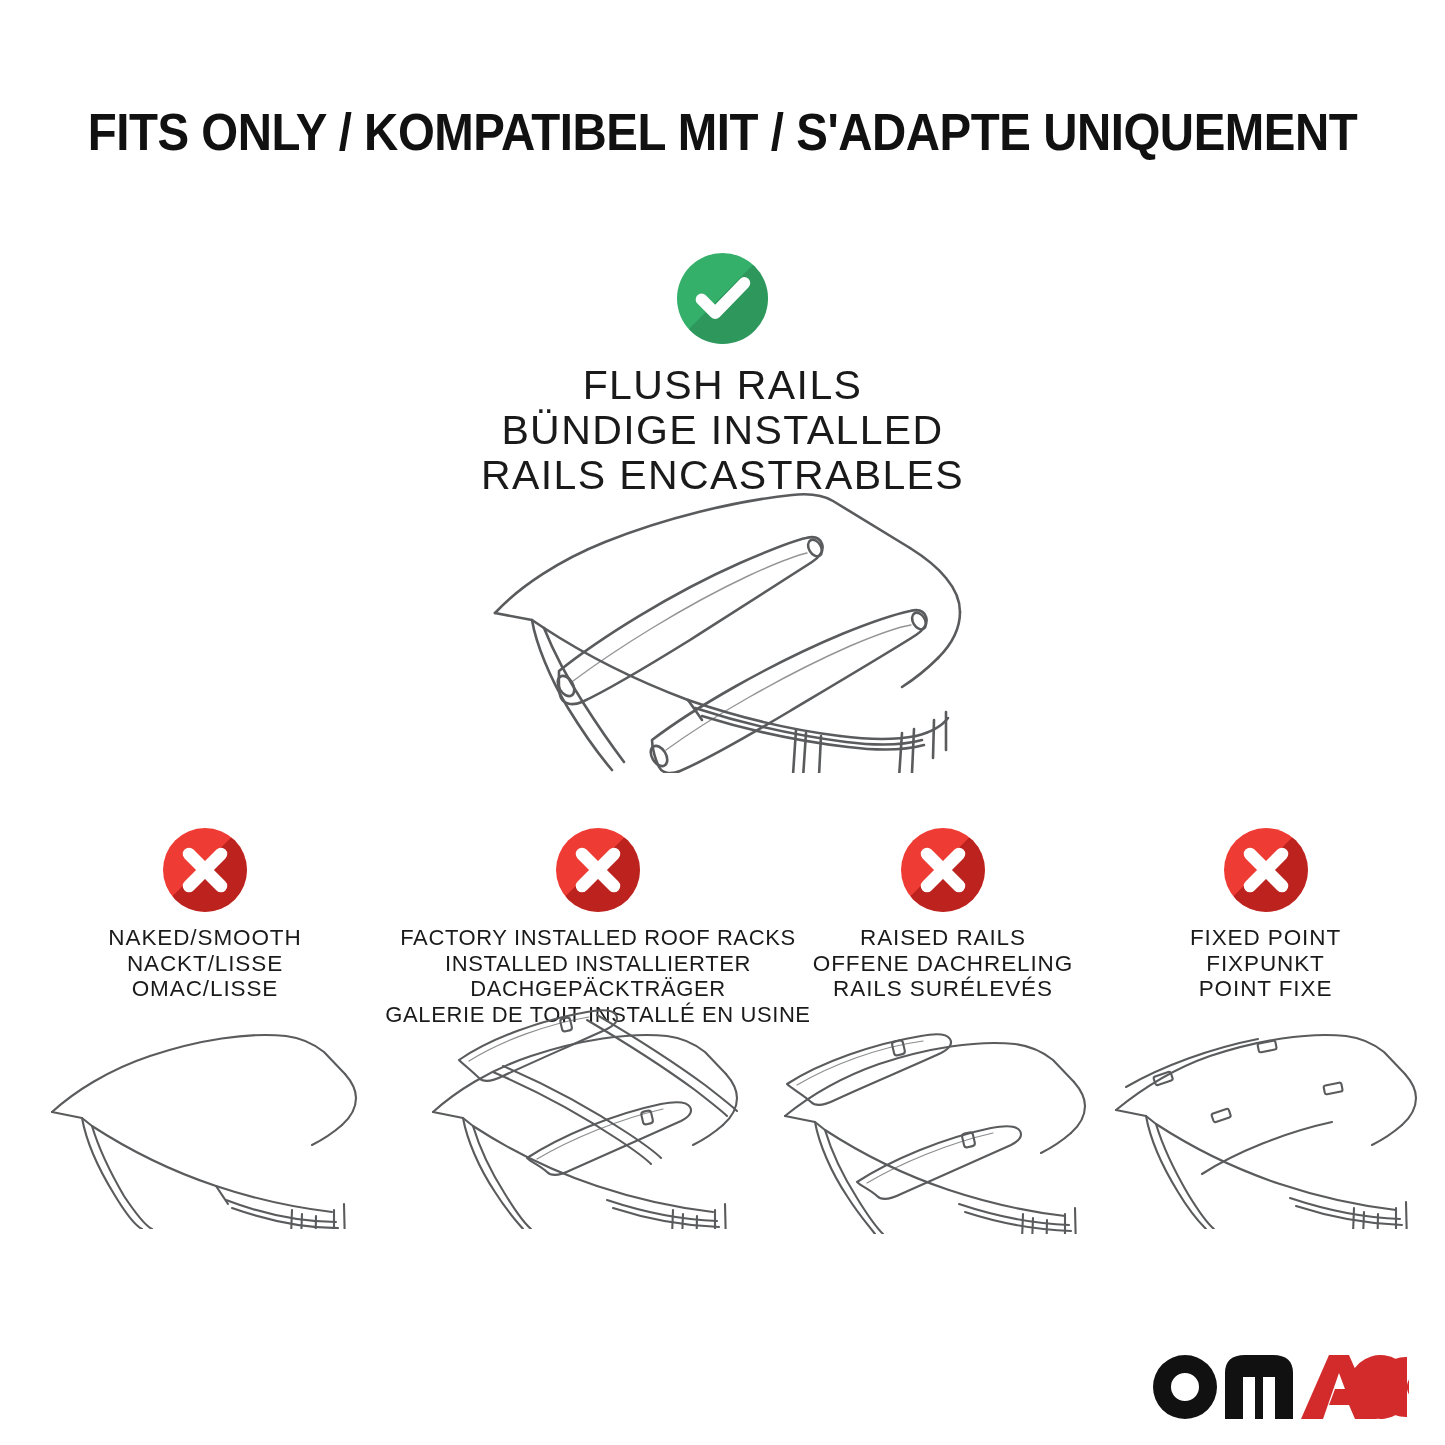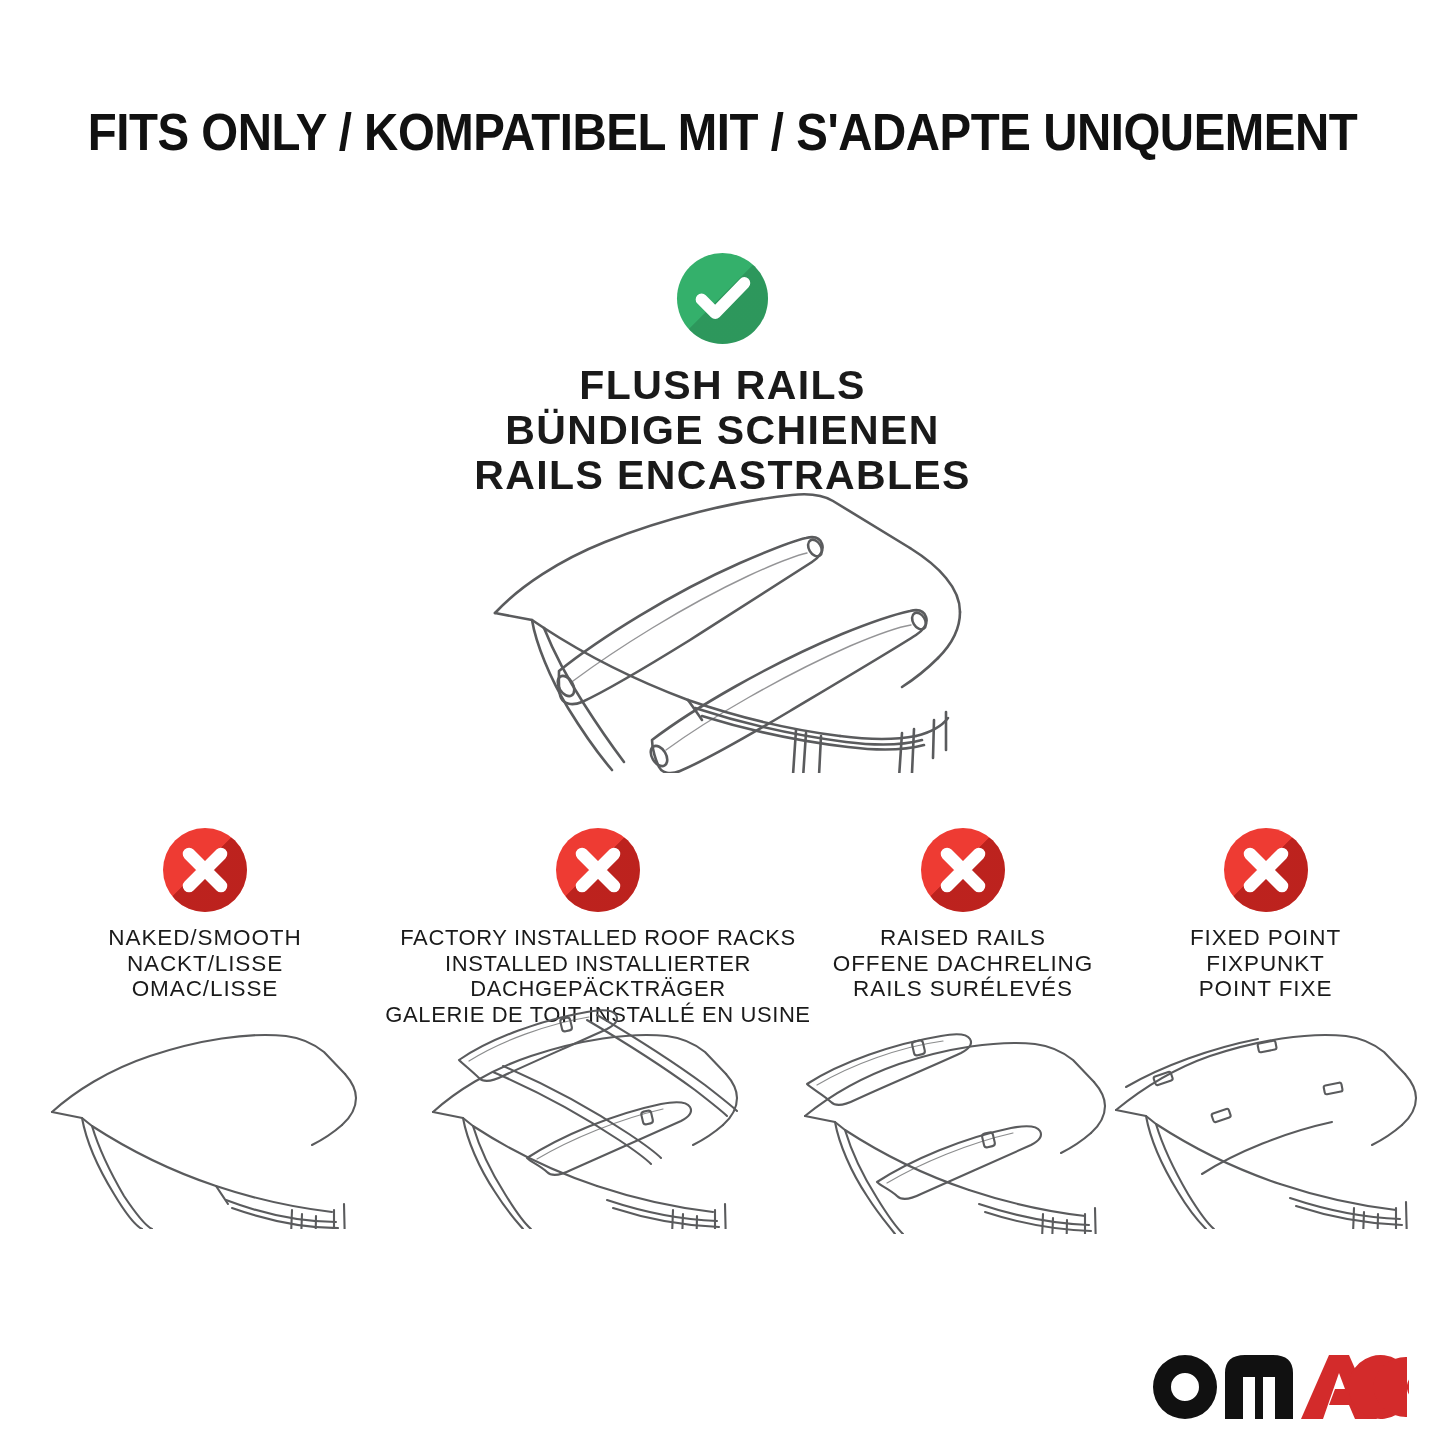--- a/index.html
+++ b/index.html
@@ -74,21 +74,21 @@
     position: absolute;
     inset: 0;
     width: 100%;
     height: 100%;
     z-index: 3;
   }
 
   .fit-labels {
     margin-top: 18px;
     font-family: "Liberation Sans", sans-serif;
-    font-weight: 700;
+    font-weight: 400;
     font-size: 41px;
     line-height: 45px;
     letter-spacing: 1.4px;
     color: #1a1a1a;
   }
 
   
   #hero-art {
     position: absolute;
     left: 440px;
@@ -116,21 +116,21 @@
   }
   .col-art {
     position: absolute;
     top: 186px;
     left: 50%;
     transform: translateX(-50%);
   }
 
   #col0 { left: 35px;   width: 340px; }
   #col1 { left: 375px;  width: 446px; }
-  #col2 { left: 823px;  width: 280px; }
+  #col2 { left: 803px;  width: 280px; }
   #col3 { left: 1128px; width: 275px; text-align: center; }
 
   #col1 .col-labels { font-size: 22px; letter-spacing: 0.6px; }
 
   
   #logo {
     position: absolute;
     right: 36px;
     bottom: 22px;
     height: 72px;
@@ -148,21 +148,21 @@
     <span class="badge ok">
       <span class="shade"></span>
       <svg viewBox="0 0 100 100" aria-hidden="true">
         <path d="M27 51 L42 66 L74 33" fill="none" stroke="#ffffff" stroke-width="13" stroke-linecap="round" stroke-linejoin="round"></path>
       </svg>
     </span>
   </div>
 
   <div class="fit-labels">
     <div>FLUSH RAILS</div>
-    <div>BÜNDIGE SCHIENEN</div>
+    <div>BÜNDIGE INSTALLED</div>
     <div>RAILS ENCASTRABLES</div>
   </div>
 </div>
 
 <div id="hero-art">
   <svg viewBox="0 0 610 305" width="610" height="305" aria-hidden="true">
     <g fill="none" stroke="#5a5b5d" stroke-width="2.6" stroke-linecap="round" stroke-linejoin="round">
 
       <path d="M55 145 C80 118 120 92 165 74 C225 50 295 33 352 27
                C370 25 383 27 393 33 L470 80"></path>

